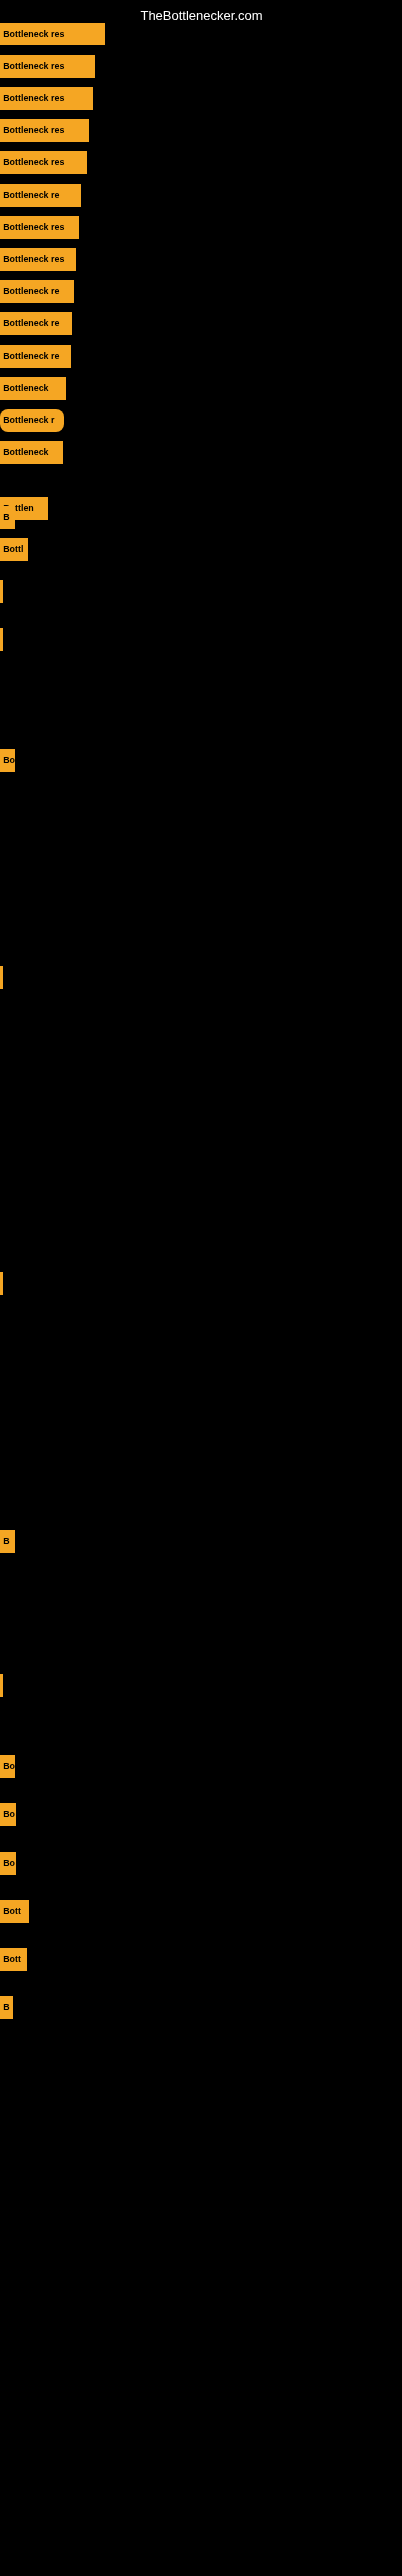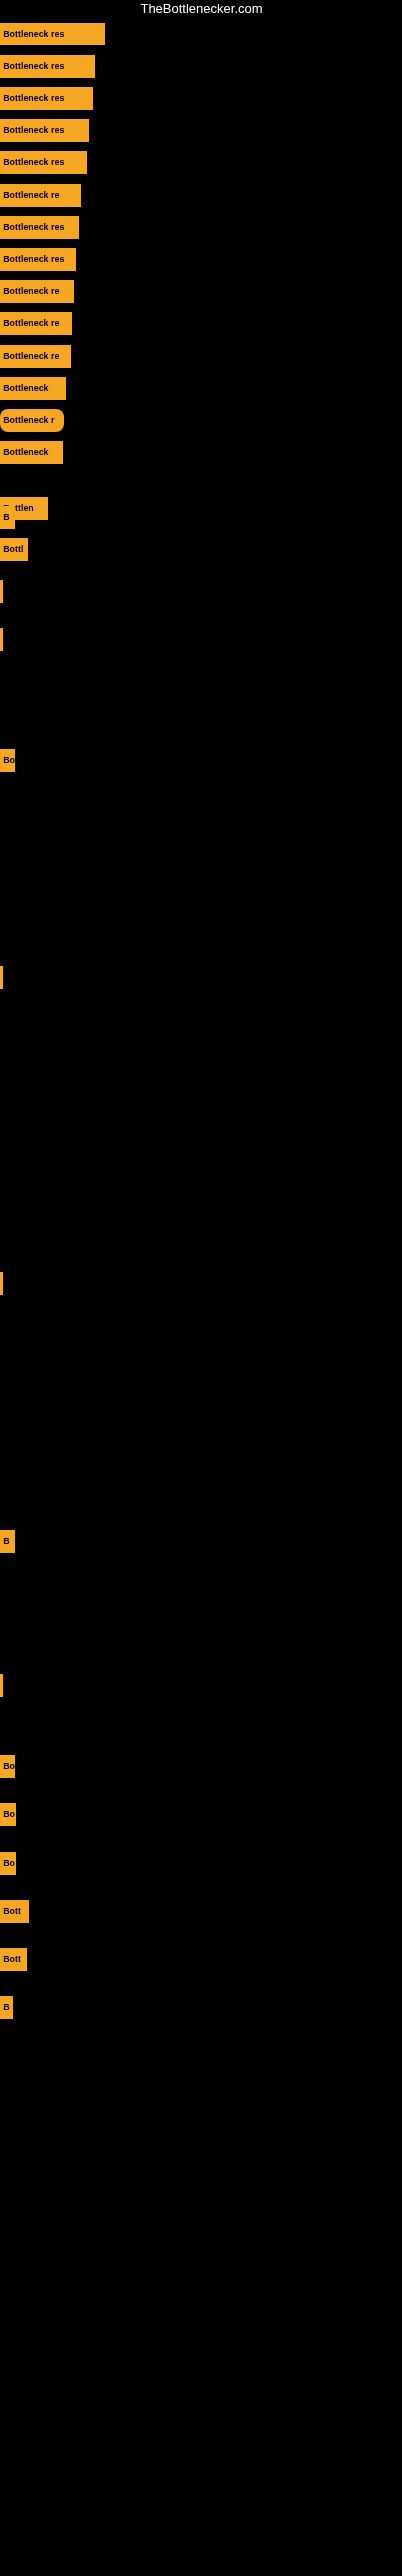--- a/index.html
+++ b/index.html
@@ -11,21 +11,21 @@
       background-color: #000000;
       width: 403px;
       min-height: 2576px;
       font-family: Arial, sans-serif;
       position: relative;
     }
     .site-title {
       color: #ffffff;
       font-size: 13px;
       text-align: center;
-      padding: 1px 0;
+      padding: 8px 0;
       position: absolute;
       top: 0;
       width: 100%;
     }
     .bar-item {
       position: absolute;
       left: 0;
       height: 22.5px;
       background-color: #f5a623;
       display: flex;

